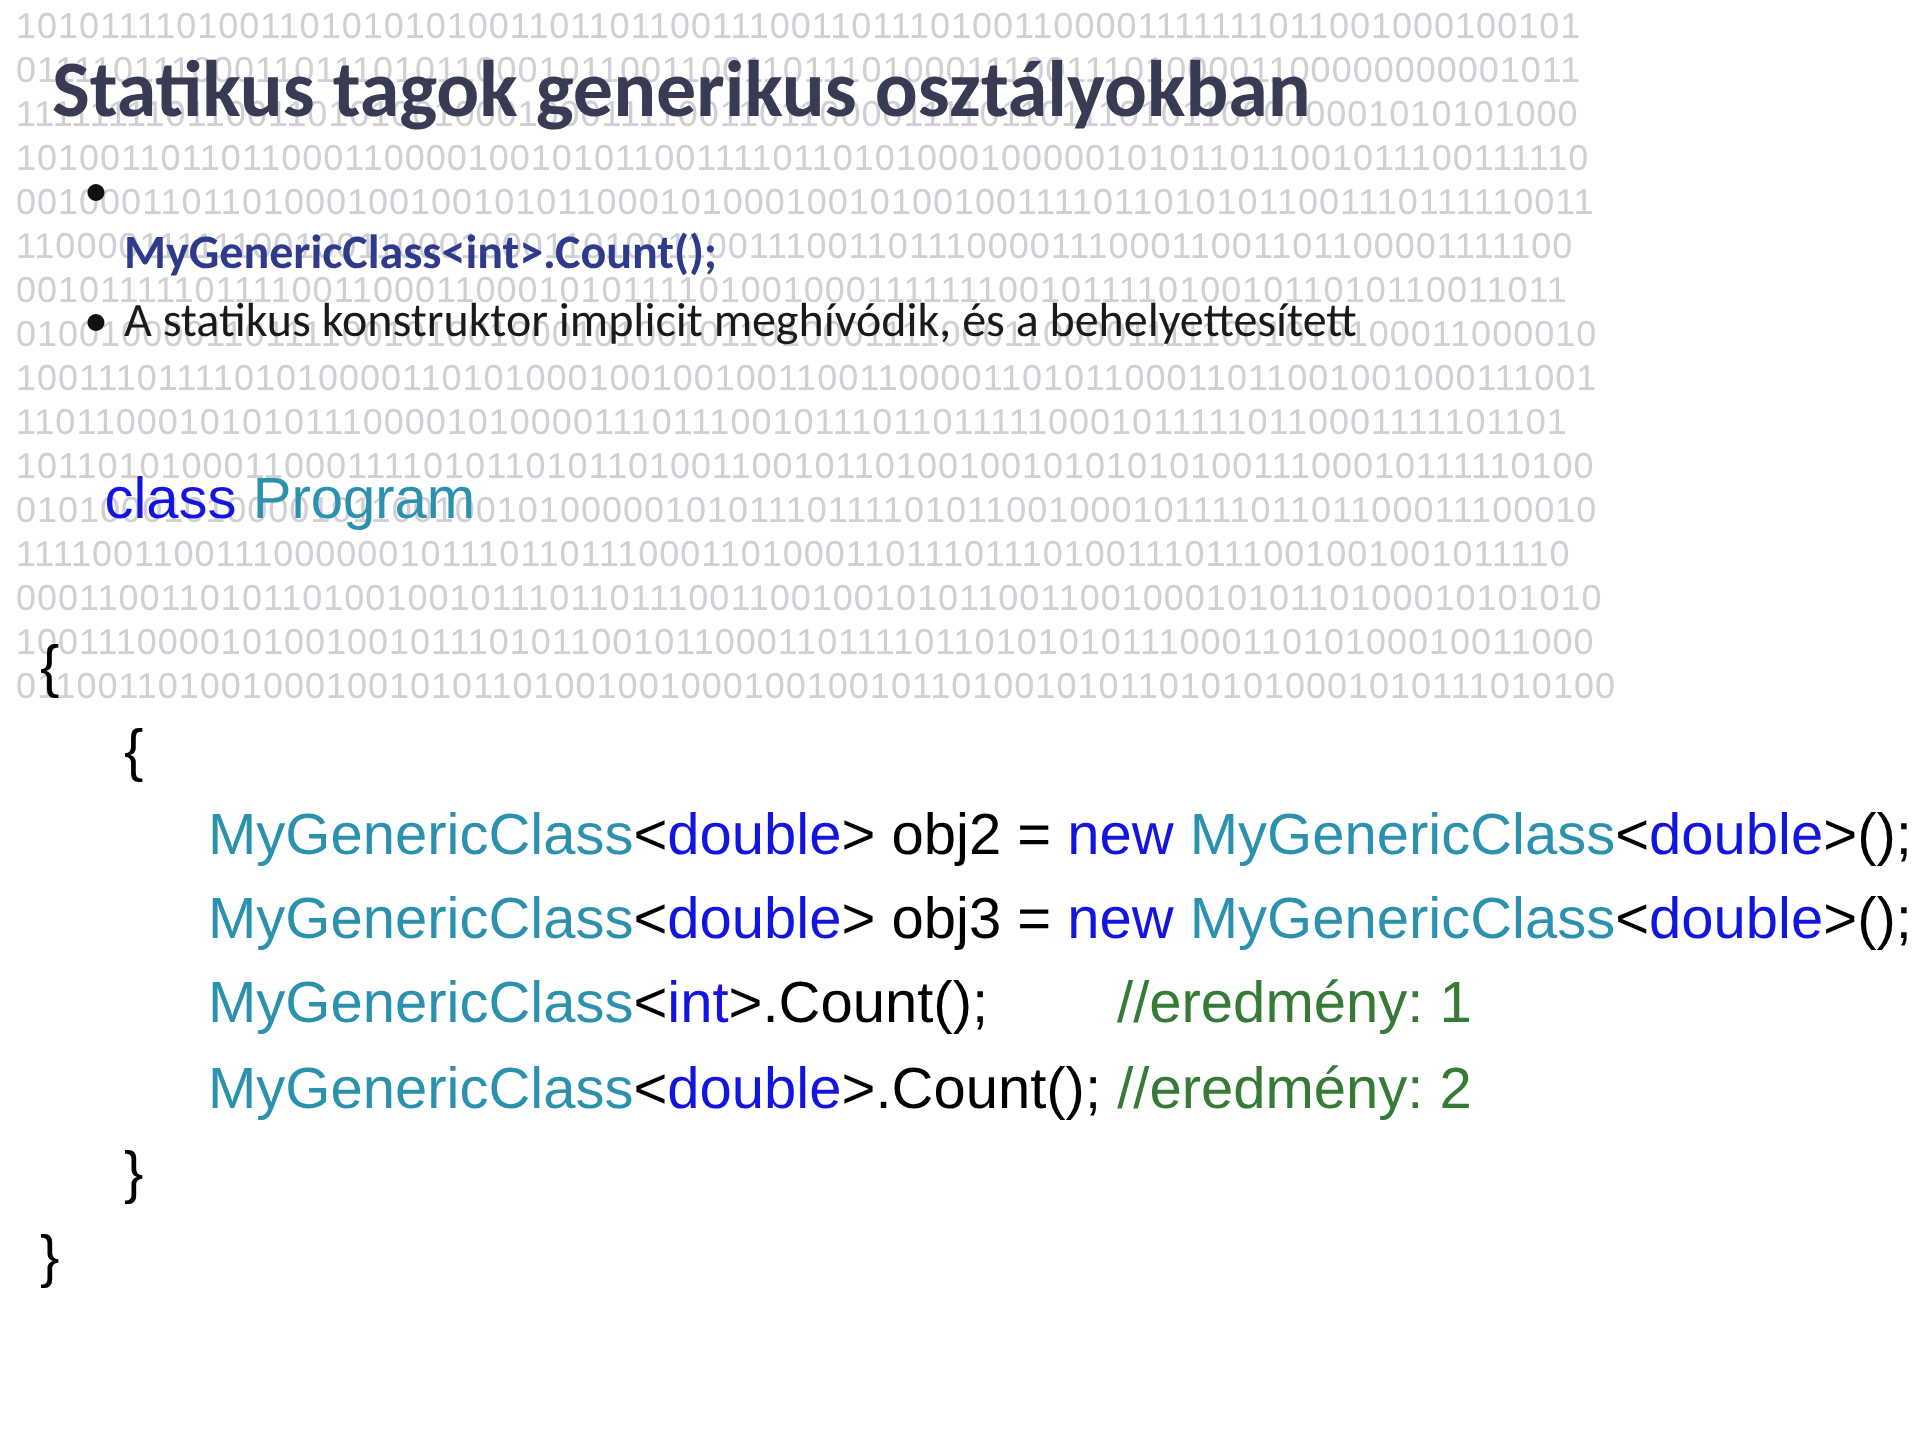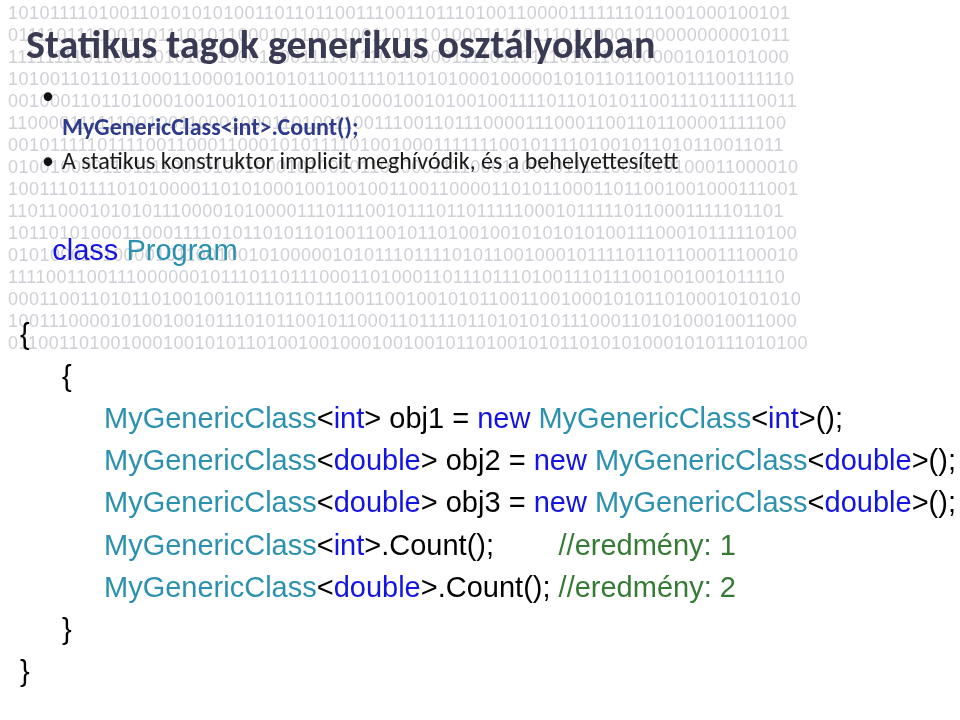--- a/index.html
+++ b/index.html
@@ -111,21 +111,20 @@
 </div>
 
 <div class="code-block">
   <span class="codeline">
     <span class="kw">class</span> <span class="cls">Program</span>
   </span>
   <span class="codeline">{</span>
 
   <span class="codeline indent1">{</span>
 
-  <span class="codeline indent2"><span class="cls">MyGenericClass</span><span>&lt;</span><span class="kw">int</span><span>&gt;</span><span> obj1 = </span><span class="kw">new</span> <span class="cls">MyGenericClass</span><span>&lt;</span><span class="kw">int</span><span>&gt;</span><span>();</span></span>
 
   <span class="codeline indent2"><span class="cls">MyGenericClass</span><span>&lt;</span><span class="kw">double</span><span>&gt;</span><span> obj2 = </span><span class="kw">new</span> <span class="cls">MyGenericClass</span><span>&lt;</span><span class="kw">double</span><span>&gt;</span><span>();</span></span>
 
   <span class="codeline indent2"><span class="cls">MyGenericClass</span><span>&lt;</span><span class="kw">double</span><span>&gt;</span><span> obj3 = </span><span class="kw">new</span> <span class="cls">MyGenericClass</span><span>&lt;</span><span class="kw">double</span><span>&gt;</span><span>();</span></span>
 
   <span class="codeline indent2"><span class="cls">MyGenericClass</span><span>&lt;</span><span class="kw">int</span><span>&gt;</span><span>.Count();</span><span>        </span><span class="cmt">//eredmény: 1</span></span>
 
   <span class="codeline indent2"><span class="cls">MyGenericClass</span><span>&lt;</span><span class="kw">double</span><span>&gt;</span><span>.Count();</span><span> </span><span class="cmt">//eredmény: 2</span></span>
 
   <span class="codeline indent1">}</span>

